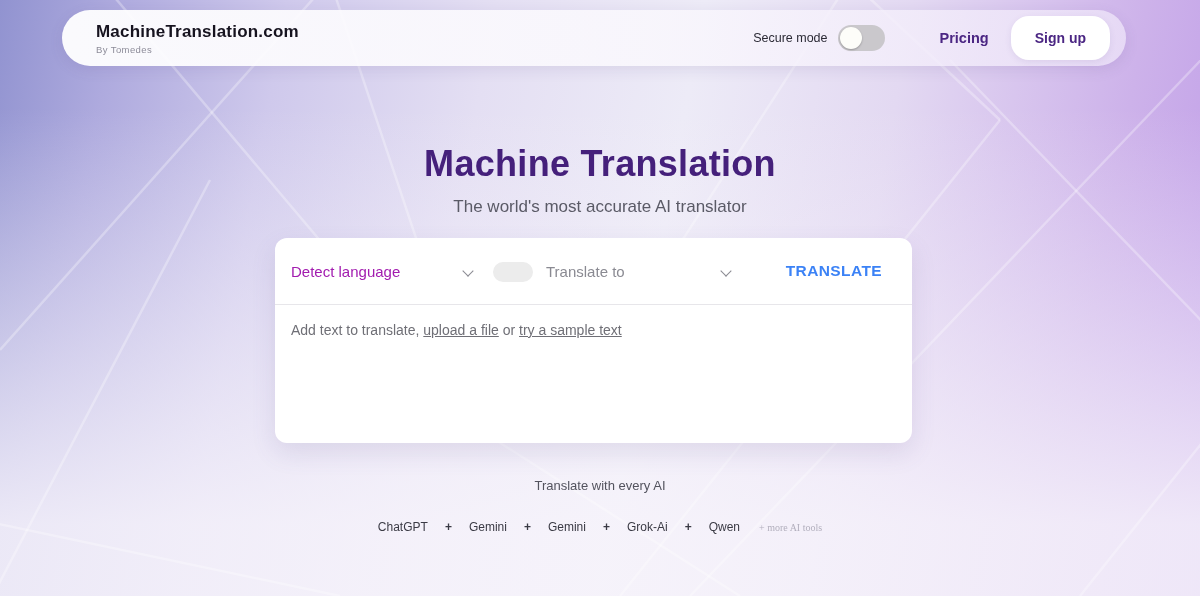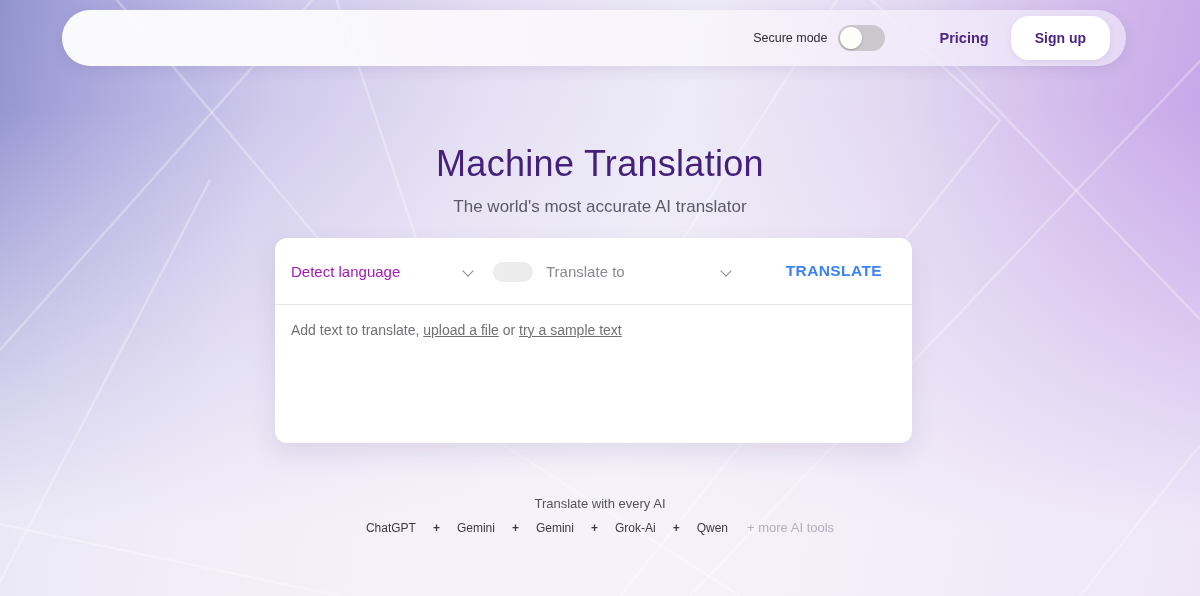--- a/index.html
+++ b/index.html
@@ -47,21 +47,21 @@
     margin-left: 22px; height: 44px; padding: 0 24px;
     background: #ffffff; border: none; border-radius: 18px;
     font-family: "Liberation Sans", sans-serif;
     font-size: 14px; font-weight: 600; color: #4b2683;
     box-shadow: 0 2px 6px rgba(90,70,140,0.10); cursor: pointer;
   }
 
   
   .hero-title {
     position: absolute; left: 0; top: 143px; width: 100%;
-    text-align: center; font-size: 36px; font-weight: 400; color: #45207b;
+    text-align: center; font-size: 36px; font-weight: 700; color: #45207b;
     letter-spacing: 0.3px;
   }
   .hero-sub {
     position: absolute; left: 0; top: 197px; width: 100%;
     text-align: center; font-size: 17px; color: #5a5a66;
   }
 
   
   .card {
     position: absolute; left: 275px; top: 238px; width: 637px; height: 205px;
@@ -98,30 +98,30 @@
   }
   .card-body {
     position: relative; height: 137px; padding: 17px 16px; cursor: text;
     border-radius: 0 0 12px 12px;
   }
   .placeholder-line { font-size: 14px; color: #6f6f76; }
   .placeholder-line a { color: #6f6f76; text-decoration: underline; cursor: pointer; }
 
   
   .footer-tagline {
-    position: absolute; left: 0; top: 496px; width: 100%;
+    position: absolute; left: 0; top: 478px; width: 100%;
     text-align: center; font-size: 13px; color: #53535e;
   }
   .ai-row {
     position: absolute; left: 0; top: 520px; width: 100%;
     display: flex; justify-content: center; align-items: center; gap: 17px;
   }
   .ai-name { font-size: 12px; color: #3a3a44; }
   .ai-plus { font-size: 12px; font-weight: 700; color: #3a3a44; }
-  .ai-more { font-size: 13px; color: #b2afbd; margin-left: 2px; }
+  .ai-more { font-size: 10px; color: #b2afbd; margin-left: 2px; font-family: Liberation Serif, serif; }
 </style>
 </head>
 <body>
 
 <div class="page">
   <svg class="mesh" width="1200" height="596" viewBox="0 0 1200 596">
     <g stroke="rgba(255,255,255,0.30)" stroke-width="2.5" fill="none">
       <line x1="100" y1="-20" x2="480" y2="430"></line>
       <line x1="480" y1="430" x2="330" y2="-20"></line>
       <line x1="0" y1="350" x2="330" y2="-20"></line>
@@ -131,20 +131,24 @@
       <line x1="950" y1="60" x2="1220" y2="340"></line>
       <line x1="1220" y1="40" x2="690" y2="596"></line>
       <line x1="620" y1="596" x2="1000" y2="120"></line>
       <line x1="1000" y1="120" x2="850" y2="-20"></line>
       <line x1="-20" y1="520" x2="340" y2="596"></line>
       <line x1="1080" y1="596" x2="1220" y2="420"></line>
     </g>
   </svg>
 
   <div class="header">
+    <div class="logo-block">
+      <span class="logo-title">MachineTranslation.com</span>
+      <span class="logo-sub">By Tomedes</span>
+    </div>
     <div class="header-right">
       <span class="secure-label">Secure mode</span>
       <div class="toggle">
         <div class="toggle-knob"></div>
       </div>
       <a class="pricing-link">Pricing</a>
       <button class="signup-btn">Sign up</button>
     </div>
   </div>
 

